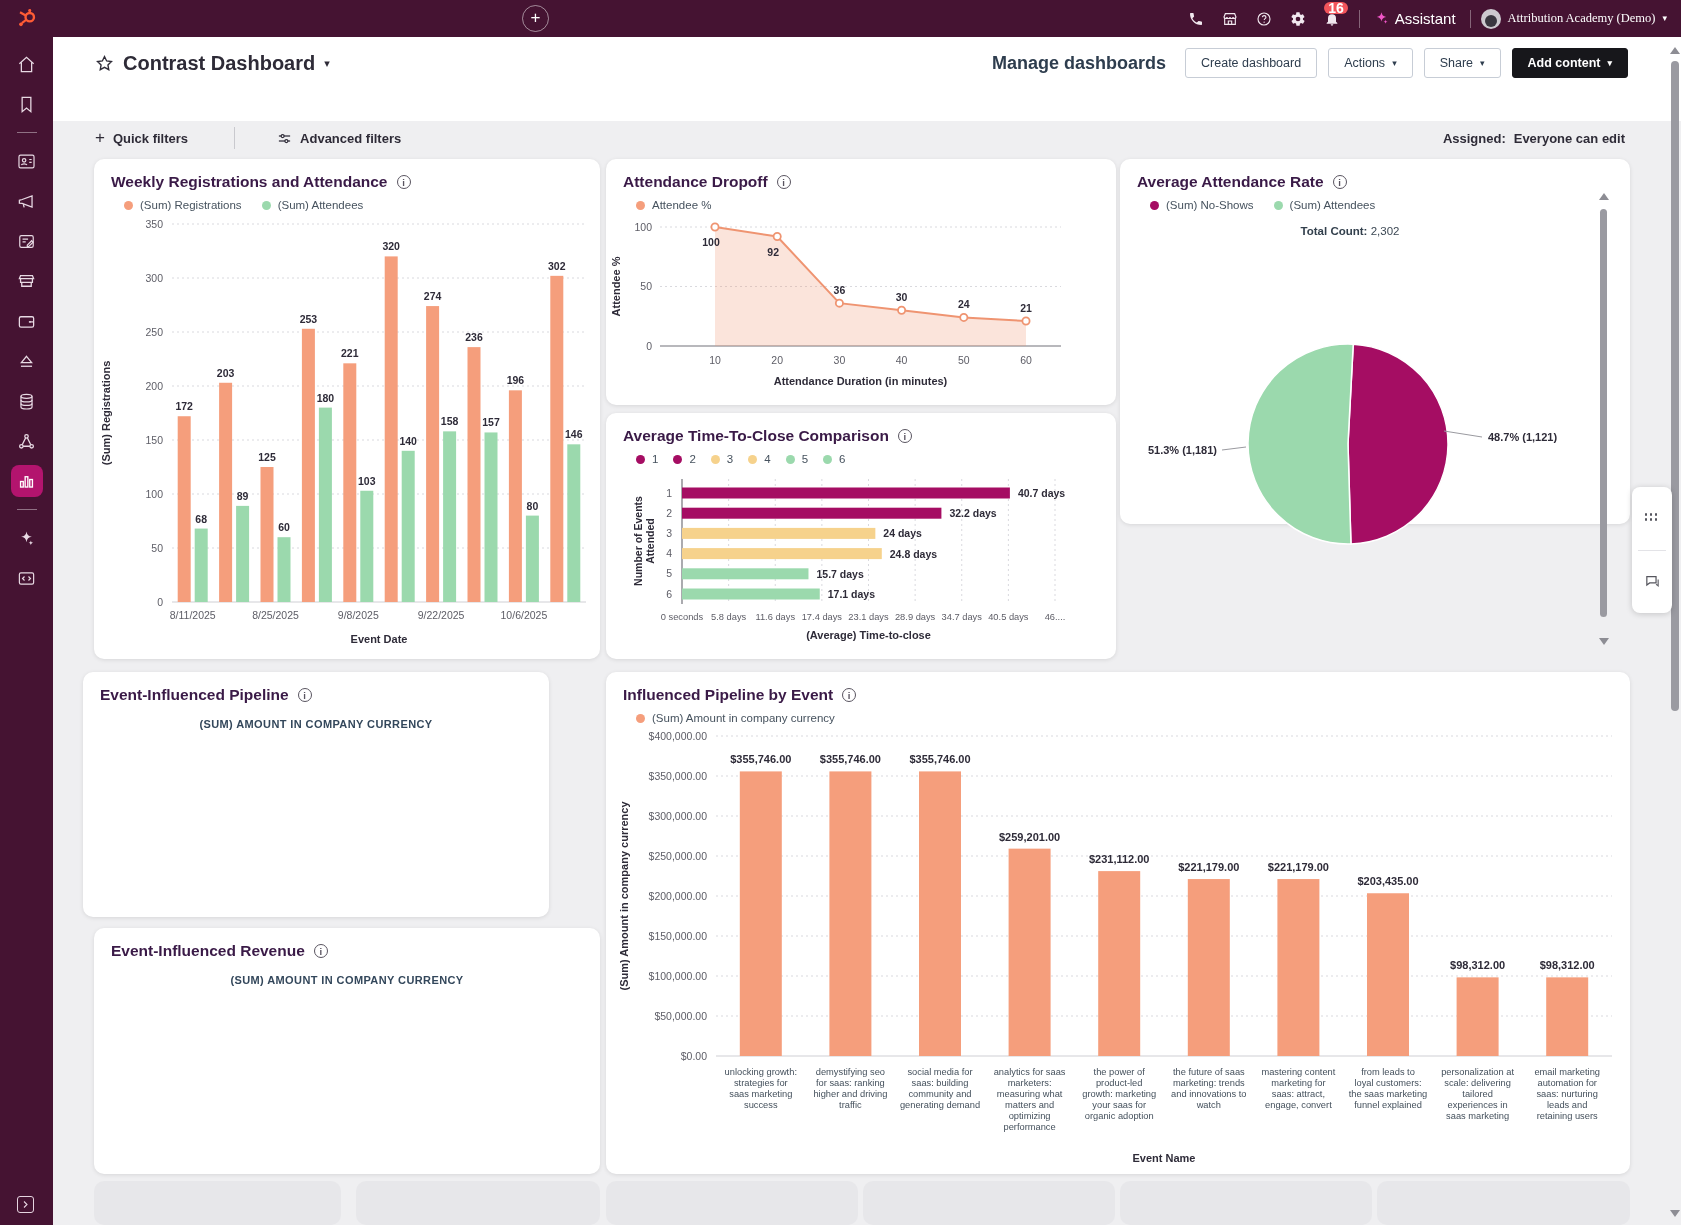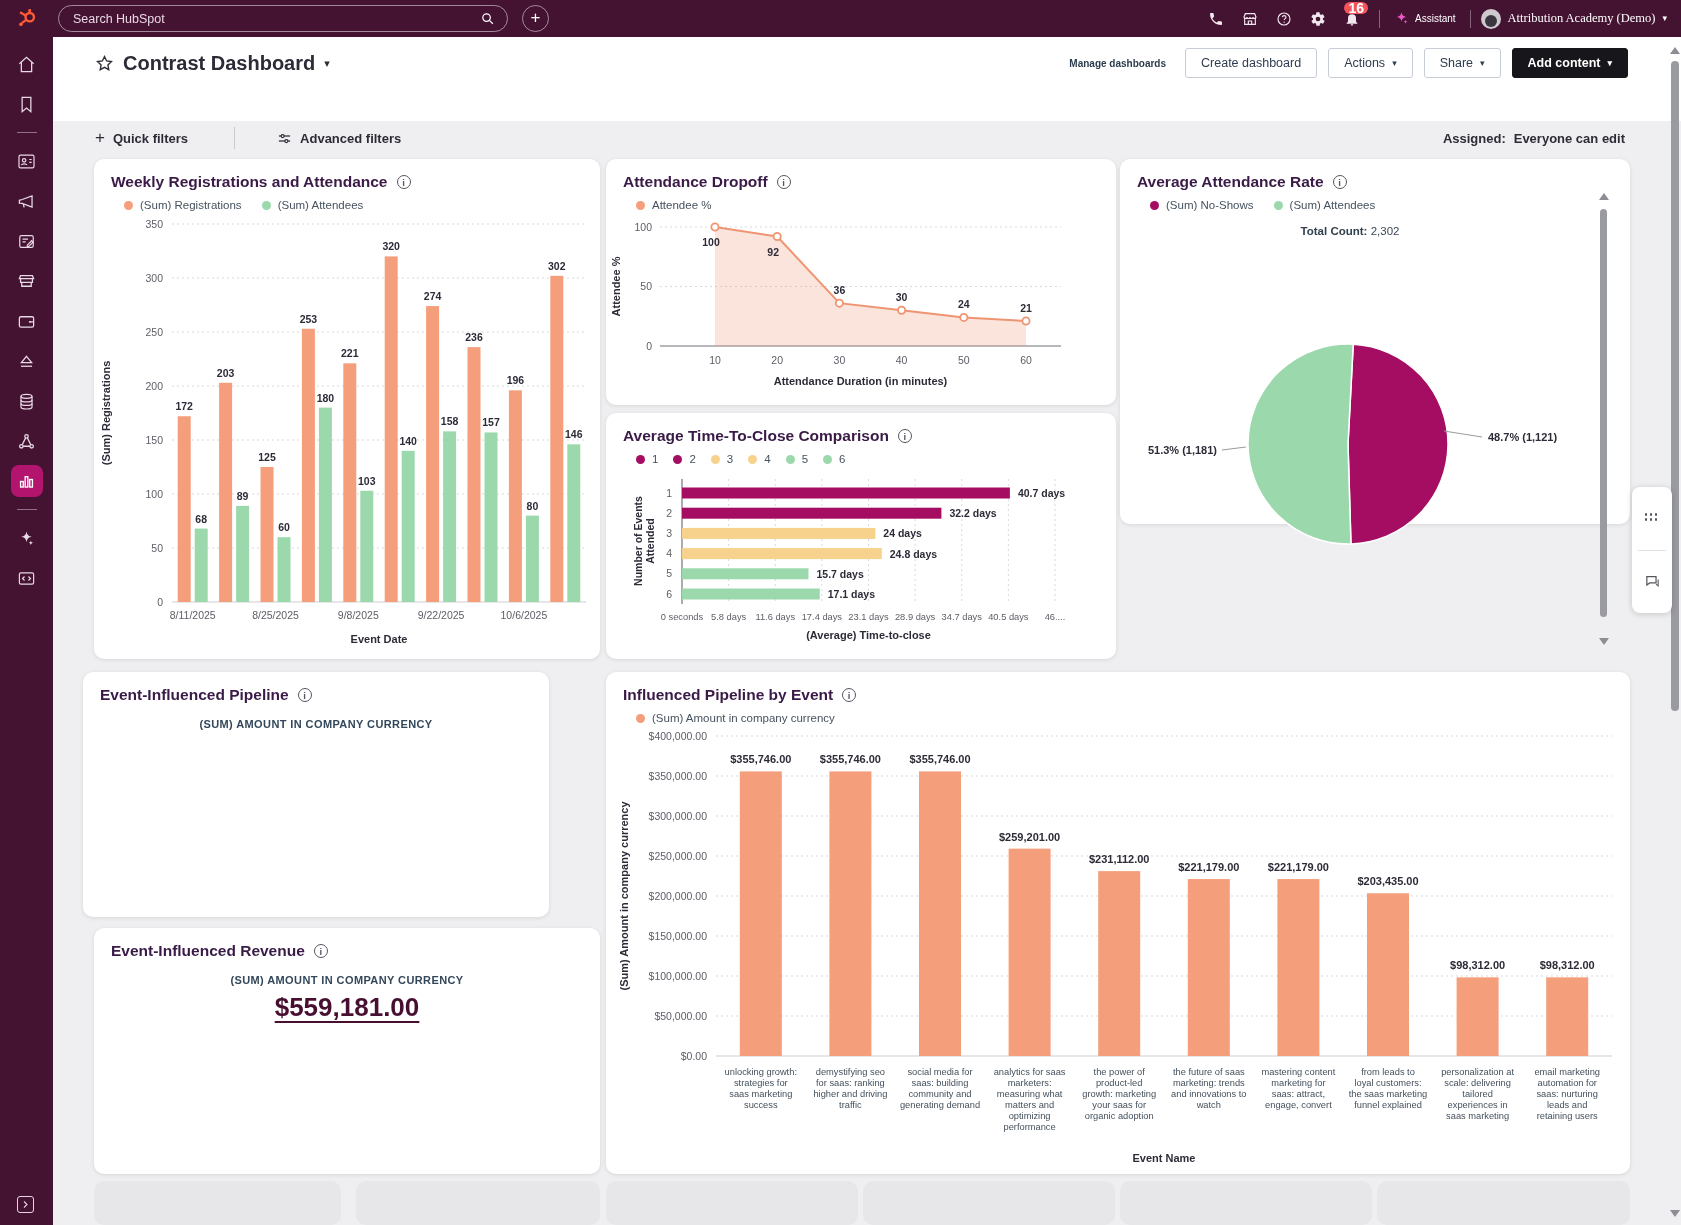--- a/index.html
+++ b/index.html
@@ -14,42 +14,42 @@
   .searchpill input { flex:1; background:transparent; border:0; outline:0; color:#fff; font-size:12.5px; font-family:inherit; }
   .searchpill input::placeholder { color:#e9d8e4; opacity:1; }
   .plus-btn { position:absolute; left:522px; top:5px; width:27px; height:27px; border:1px solid rgba(255,255,255,.5);
     border-radius:50%; color:#fff; font-size:17px; line-height:24px; text-align:center; }
   .nav-right { position:absolute; right:0; top:0; height:37px; display:flex; align-items:center; }
   .nav-ic { width:34px; height:37px; display:flex; align-items:center; justify-content:center; position:relative; }
   .nav-ic svg { width:16px; height:16px; }
   .badge { position:absolute; top:2px; right:1px; background:#f2545b; color:#fff; font-size:14px; font-weight:bold;
     border-radius:8px; padding:1px 4px; line-height:10px; }
   .nav-div { width:1px; height:18px; background:rgba(255,255,255,.35); margin:0 10px; }
-  .assistant { display:flex; align-items:center; gap:6px; color:#fff; font-size:10px; padding:0 4px; }
+  .assistant { display:flex; align-items:center; gap:6px; color:#fff; font-size:15px; padding:0 4px; }
   .account { display:flex; align-items:center; gap:7px; color:#fff; font-size:12.5px; padding-right:14px;font-family:Liberation Serif, serif; }
   .avatar { width:20px; height:20px; border-radius:50%; background:#cdc9cf; position:relative; overflow:hidden; }
   .avatar:before { content:""; position:absolute; left:4px; top:6px; width:12px; height:12px; border-radius:50%; background:#3a3740; }
   .caret { font-size:9px; line-height:1; }
 
   
   .sidebar { position:absolute; left:0; top:37px; width:53px; height:1188px; background:#451332; z-index:25;
     display:flex; flex-direction:column; align-items:center; padding-top:11px; }
   .sb-item { width:32px; height:32px; margin-bottom:8px; display:flex; align-items:center; justify-content:center; border-radius:8px; }
   .sb-item svg { width:19px; height:19px; }
   .sb-item.active { background:#b3146e; }
   .sb-div { width:20px; height:1px; background:rgba(255,255,255,.4); margin:4px 0 12px 0; }
   .sb-expand { position:absolute; left:17px; bottom:12px; width:17px; height:17px; border:1.5px solid #e6d4e0; border-radius:3px;
     display:flex; align-items:center; justify-content:center; }
 
   
   .titlebar { position:absolute; left:53px; top:37px; width:1628px; height:84px; background:#fff; z-index:5; }
   .title-row { position:absolute; left:42px; top:15px; display:flex; align-items:center; gap:9px; }
   .page-title { font-size:20px; font-weight:bold; color:#2e2b37; }
   .tb-actions { position:absolute; right:53px; top:11px; display:flex; align-items:center; gap:11px; }
-  .link-bold { font-size:10px; font-weight:bold; color:#2e3d4e; margin-right:8px; }
+  .link-bold { font-size:18px; font-weight:bold; color:#2e3d4e; margin-right:8px; }
   .btn { height:30px; padding:4px 15px; border:1px solid #c7cdd6; border-radius:3px; background:#fff; color:#2e3d4e;
     font-size:12.5px; display:inline-flex; align-items:center; gap:7px; font-family:inherit; }
   .btn.dark { background:#17171b; border-color:#17171b; color:#fff; font-weight:bold; }
 
   
   .filters { position:absolute; left:53px; top:121px; width:1628px; height:34px; display:flex; align-items:center; font-size:13px; color:#2e2b37; }
   .filters .fitem { display:flex; align-items:center; gap:8px; font-weight:bold; }
   .f-div { width:1px; height:22px; background:#c9c9ce; margin:0 42px 0 46px; }
   .assigned { position:absolute; right:56px; display:flex; gap:8px; align-items:center; }
   .assigned .alabel { font-weight:600; }
@@ -103,27 +103,20 @@
 
 <header class="topnav">
   <svg class="hs-logo" viewBox="0 0 24 24">
     <circle cx="15" cy="10" r="4.6" fill="none" stroke="#ff5c35" stroke-width="2.6"></circle>
     <line x1="15" y1="2.2" x2="15" y2="5.2" stroke="#ff5c35" stroke-width="2.4"></line>
     <circle cx="15" cy="2.6" r="1.6" fill="#ff5c35"></circle>
     <line x1="11.4" y1="12.8" x2="6.4" y2="16.6" stroke="#ff5c35" stroke-width="2.4"></line>
     <circle cx="5.4" cy="17.8" r="2" fill="#ff5c35"></circle>
     <line x1="11" y1="8.4" x2="4.4" y2="4.6" stroke="#ff5c35" stroke-width="2.4"></line>
   </svg>
-  <div class="searchpill">
-    <input placeholder="Search HubSpot" style="">
-    <svg width="15" height="15" viewBox="0 0 24 24" fill="none" stroke="#fff" stroke-width="2">
-      <circle cx="10.5" cy="10.5" r="6"></circle>
-        <line x1="15" y1="15" x2="20.5" y2="20.5"></line>
-    </svg>
-  </div>
   <div class="plus-btn">+</div>
 
   <div class="nav-right">
     <div class="nav-ic">
       <svg viewBox="0 0 24 24" fill="#f1e8ef">
           <path d="M6.6 10.8c1.5 3 3.6 5.1 6.6 6.6l2.2-2.2c.3-.3.7-.4 1-.2 1.1.4 2.3.6 3.6.6.6 0 1 .4 1 1V20c0 .6-.4 1-1 1C10.6 21 3 13.4 3 4c0-.6.4-1 1-1h3.5c.6 0 1 .4 1 1 0 1.2.2 2.4.6 3.6.1.3 0 .7-.2 1l-2.3 2.2z"></path>
         </svg>
     </div>
     <div class="nav-ic">
       <svg viewBox="0 0 24 24" fill="none" stroke="#f1e8ef" stroke-width="1.7">
@@ -651,21 +644,20 @@
       <text x="16" y="170" font-size="11" fill="#2e2b38" text-anchor="middle" font-weight="bold" transform="rotate(-90 16 170)">(Sum) Amount in company currency</text>
     </svg>
 </section>
 
 <section class="card" style="left:94px; top:928px; width:506px; height:246px;">
   <div class="card-title">
       <span>Event-Influenced Revenue</span>
       <span class="info">i</span>
     </div>
   <div class="metric-label">(SUM) AMOUNT IN COMPANY CURRENCY</div>
-  <div class="metric-value">$559,181.00</div>
 </section>
 
 <div class="ph" style="left:94px; width:247px;"></div>
 <div class="ph" style="left:356px; width:244px;"></div>
 <div class="ph" style="left:606px; width:252px;"></div>
 <div class="ph" style="left:863px; width:252px;"></div>
 <div class="ph" style="left:1120px; width:252px;"></div>
 <div class="ph" style="left:1377px; width:253px;"></div>
 
 <div class="float-panel">

